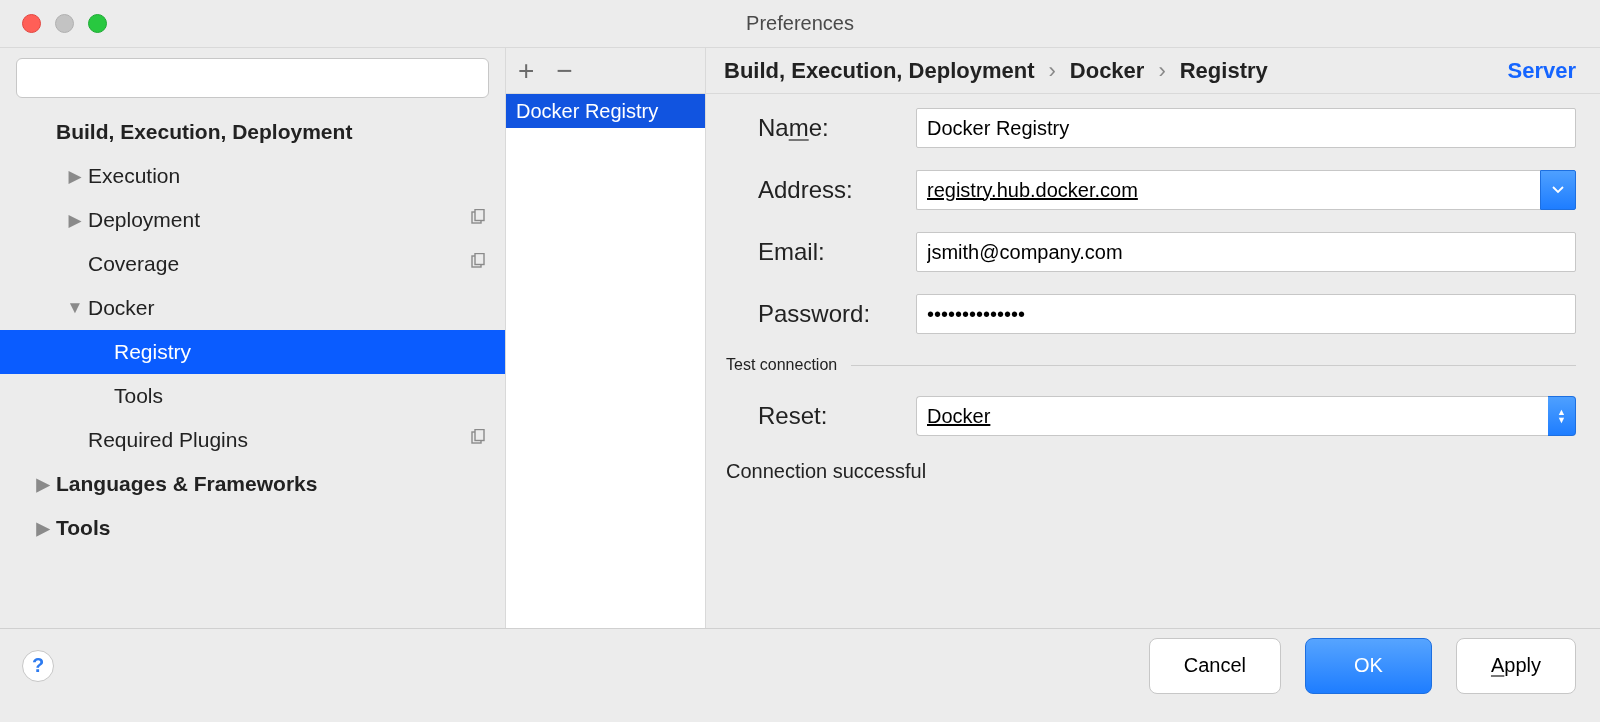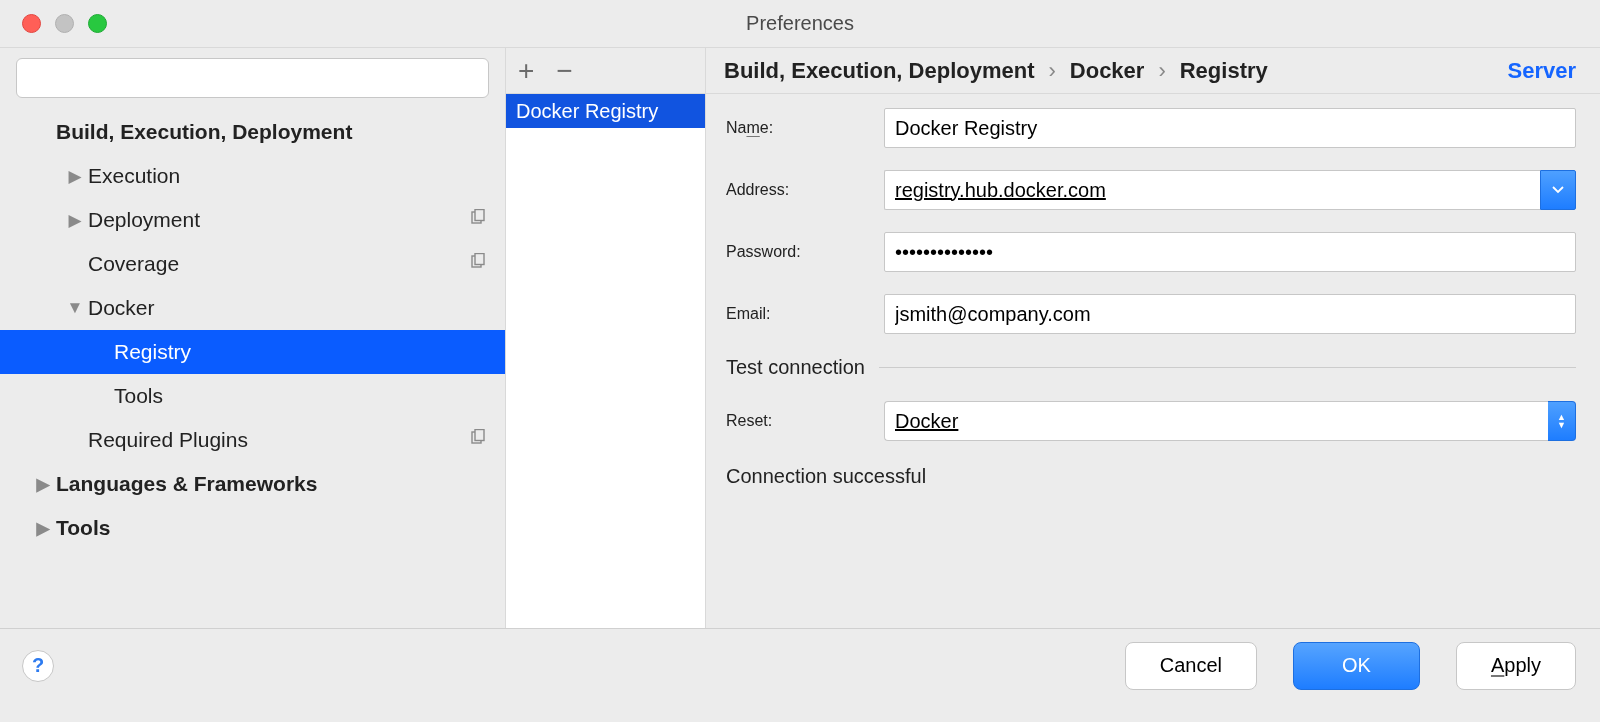--- a/index.html
+++ b/index.html
@@ -121,21 +121,21 @@
 .crumbs { display: flex; align-items: center; gap: 14px; font-size: 22px; font-weight: 700; }
 .crumb-sep { color: #888; font-weight: 400; }
 .reset-link {
   margin-left: auto;
   color: #1565ff;
   font-size: 22px;
   font-weight: 700;
 }
 .form { padding: 14px 24px 0 20px; }
 .form-row { display: flex; align-items: center; margin-bottom: 22px; }
-.form-row label { width: 158px; font-size: 16px; }
+.form-row label { width: 158px; font-size: 24px; margin-left: 32px; }
 .form-row .underline { text-decoration: underline; text-decoration-color: #777; text-underline-offset: 3px; }
 .form-input {
   flex: 1;
   height: 40px;
   border: 1px solid #c7c7c7;
   background: #fff;
   border-radius: 2px;
   padding: 0 10px;
   font-size: 20px;
 }
@@ -152,21 +152,21 @@
 .select-caret {
   width: 28px; height: 40px;
   background: linear-gradient(#4ea0ff,#1e7dff);
   border: 1px solid #1d6fe0;
   border-left: none;
   border-radius: 0 4px 4px 0;
   display: flex; flex-direction: column; align-items: center; justify-content: center;
   color: #fff; font-size: 9px; line-height: 8px;
 }
 .section-div { display: flex; align-items: center; margin: 2px 0 22px 0; gap: 14px; }
-.section-div span { font-size: 20px; }
+.section-div span { font-size: 16px; }
 .section-div .line { flex: 1; height: 1px; background: #ccc; }
 .status-text { font-size: 20px; padding-top: 2px; }
 
 .footer {
   height: 74px;
   background: #ececec;
   border-top: 1px solid #d0d0d0;
   display: flex;
   align-items: center;
   padding: 0 24px 0 22px;
@@ -174,27 +174,27 @@
 .help {
   width: 32px; height: 32px;
   border: 1px solid #c7c7c7;
   border-radius: 50%;
   background: #fff;
   display: flex; align-items: center; justify-content: center;
   color: #2d7bf0; font-size: 20px; font-weight: 700;
 }
 .footer-spacer { flex: 1; }
 .btn {
-  height: 48px;
+  height: 56px;
   padding: 0 34px;
   border: 1px solid #c7c7c7;
   border-radius: 8px;
   background: #fff;
   font-size: 20px;
-  margin-left: 36px;
+  margin-left: 24px;
 }
 .btn .underline { text-decoration: underline; text-underline-offset: 3px; text-decoration-color: #777; }
 .btn.primary {
   background: linear-gradient(#56a4ff,#1e7dff);
   border: 1px solid #1d6fe0;
   color: #fff;
   padding: 0 48px;
 }
 </style>
 </head>
@@ -308,26 +308,26 @@
         <div class="combo-wrap">
           <input class="form-input" value="registry.hub.docker.com" style="">
           <div class="combo-caret">
             <svg width="12" height="8" viewBox="0 0 12 8">
                 <path d="M1 1 L6 6 L11 1" stroke="#fff" stroke-width="1.8" fill="none"></path>
               </svg>
           </div>
         </div>
       </div>
       <div class="form-row">
+        <label>Email:</label>
+        <input class="form-input" value="jsmith@company.com" style="">
+      </div>
+      <div class="form-row">
         <label>Password:</label>
         <input class="form-input" value="••••••••••••••" style="">
-      </div>
-      <div class="form-row">
-        <label>Email:</label>
-        <input class="form-input" value="jsmith@company.com" style="">
       </div>
       <div class="section-div">
         <span>Test connection</span>
         <div class="line"></div>
       </div>
       <div class="form-row">
         <label>Reset:</label>
         <div class="combo-wrap">
           <input class="form-input" style="border-radius: 4px 0px 0px 4px;" value="Docker">
           <div class="select-caret">

